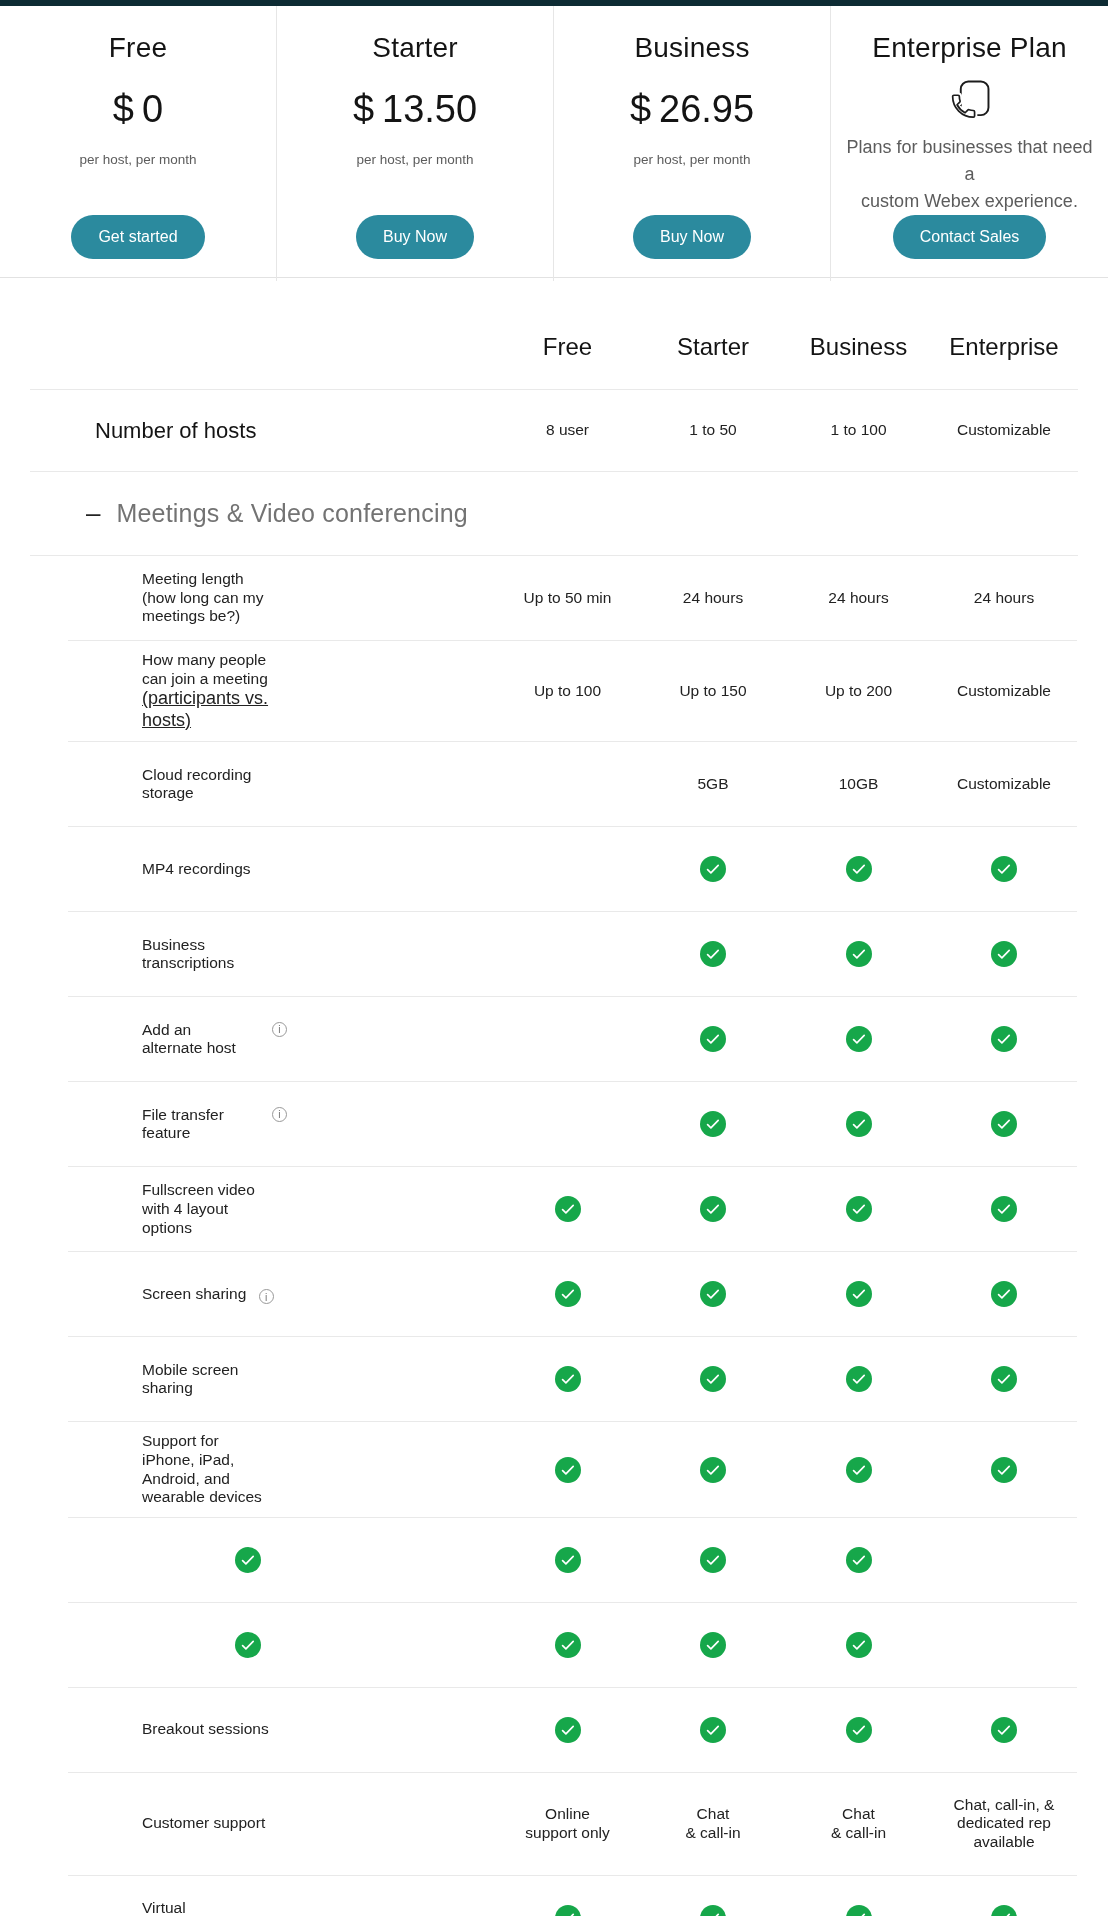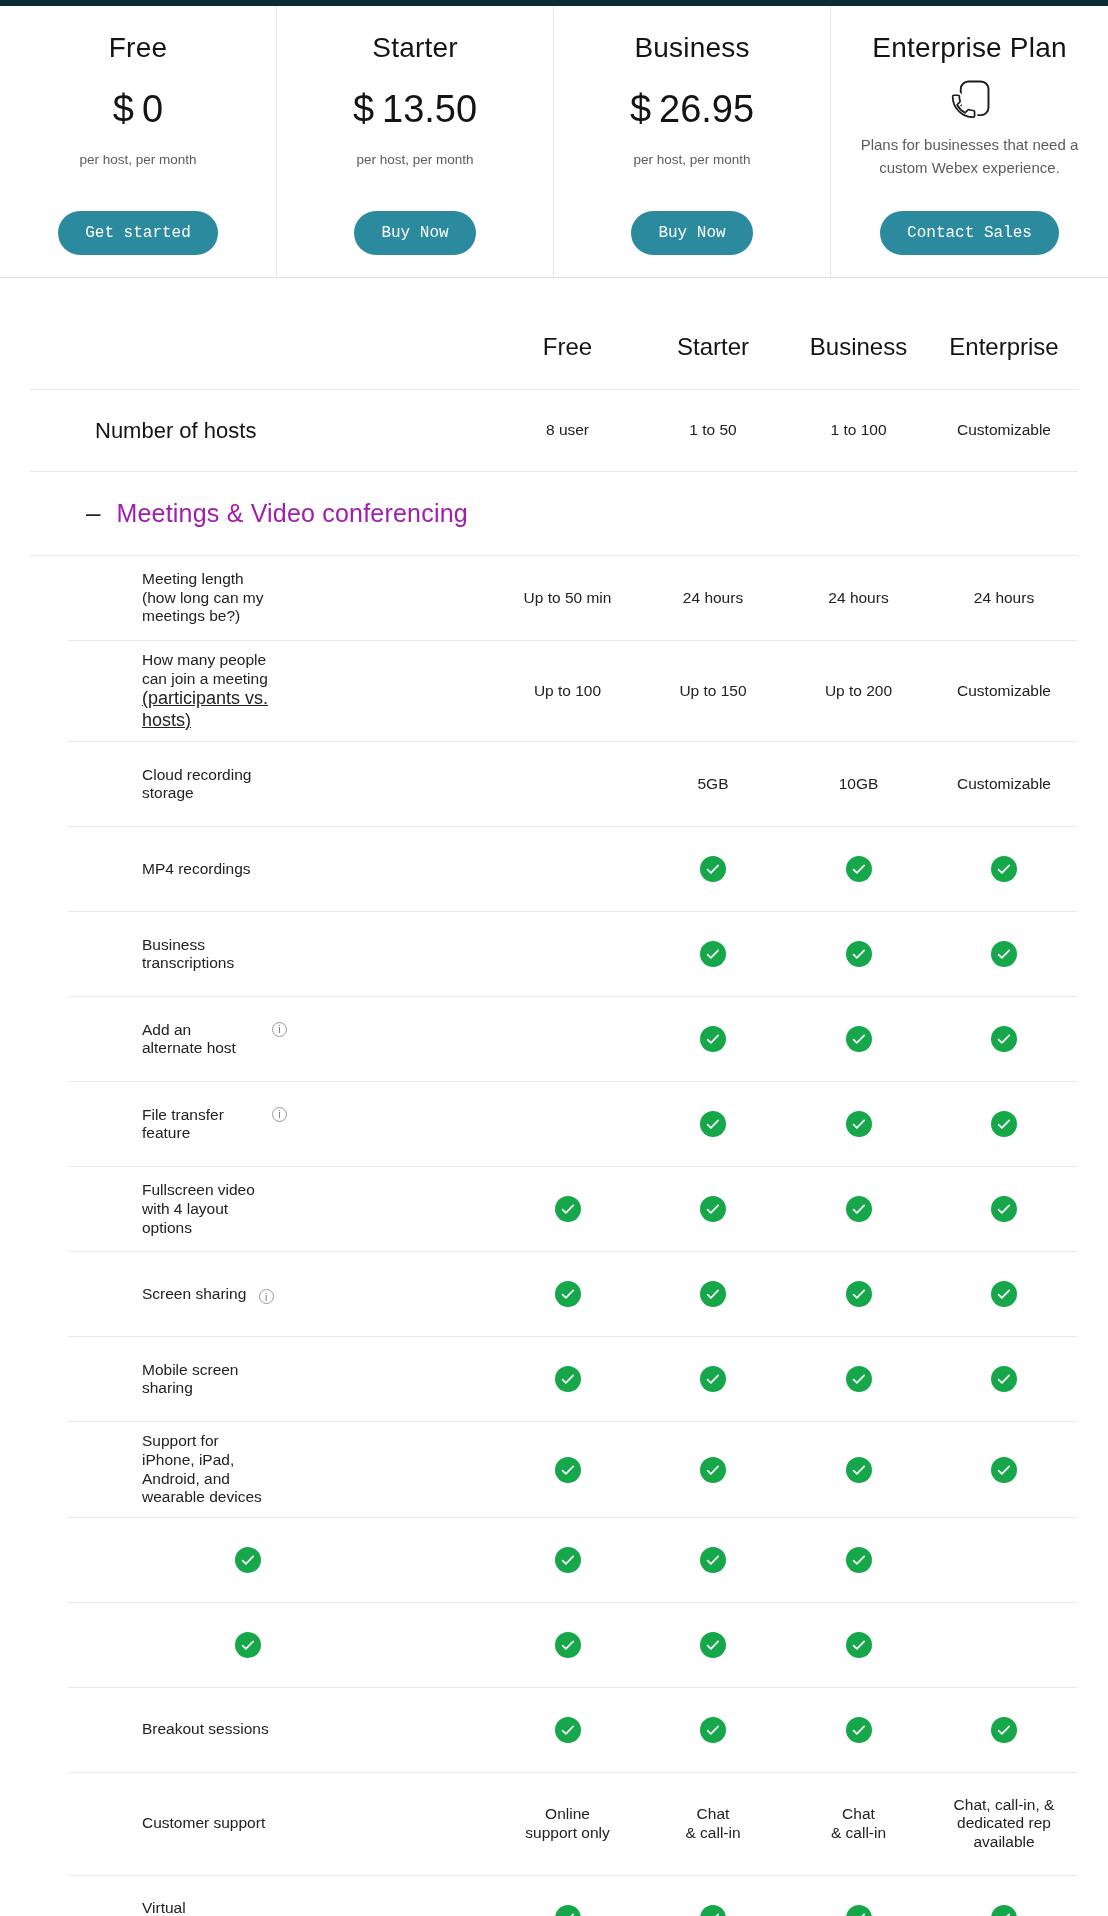--- a/index.html
+++ b/index.html
@@ -18,37 +18,37 @@
   }
   .topbar{height:6px;background:var(--c-topbar);}
   
   .plans{display:grid;grid-template-columns:repeat(4,1fr);height:272px;border-bottom:1px solid #e2e2e2;}
   .plan{display:flex;flex-direction:column;align-items:center;padding:26px 12px 22px;border-right:1px solid #e6e6e6;}
   .plan:last-child{border-right:none;}
   .plan-name{font-size:28px;letter-spacing:.2px;color:#141414;}
   .plan-price{margin-top:24px;font-size:38px;color:#141414;display:flex;align-items:baseline;gap:8px;}
   .plan-note{margin-top:21px;font-size:13.5px;color:var(--c-sub);}
   .plan-btn{margin-top:auto;height:44px;min-width:118px;border:none;border-radius:22px;
-    background:var(--c-accent);color:#fff;font-size:16px;font-family:Liberation Mono, monospace;
+    background:var(--c-accent);color:#fff;font-size:16px;font-family:Liberation Sans, sans-serif;
     display:inline-flex;align-items:center;justify-content:center;padding:0 27px;cursor:pointer;}
   .plan-icon{margin-top:14px;line-height:0;}
-  .plan-desc{margin-top:12px;font-size:15px;color:var(--c-sub);text-align:center;line-height:1.5;white-space:pre-line;}
+  .plan-desc{margin-top:12px;font-size:18px;color:var(--c-sub);text-align:center;line-height:1.5;white-space:pre-line;}
   
   .cmp-row{display:grid;grid-template-columns:495px 145px 146px 145px 146px;width:1077px;}
   .cmp-head{height:111px;align-items:end;padding-bottom:28px;}
   .col-head{text-align:center;font-size:24px;color:#141414;}
   .rule{border-top:1px solid var(--c-div);margin:0 30px;}
   .rule-feat{margin:0 31px 0 68px;}
   .hosts-row{height:81px;align-items:center;}
   .hosts-label{padding-left:95px;font-size:22px;color:#141414;}
   .cmp-val{display:flex;align-items:center;justify-content:center;text-align:center;
     font-size:15.5px;line-height:1.2;white-space:pre-line;color:#222;}
   .section-row{height:83px;display:flex;align-items:center;padding-left:86px;}
   .section-minus{font-size:26px;color:#222;cursor:pointer;}
-  .section-title{font-size:25px;color:#a21caf;margin-left:16px;letter-spacing:.2px;}
+  .section-title{font-size:25px;color:#737373;margin-left:16px;letter-spacing:.2px;}
   .feat{min-height:84px;padding:10px 0;align-items:center;}
   .feat-label-cell{padding-left:142px;align-self:center;}
   .feat-label-wrap{position:relative;display:inline-block;max-width:300px;}
   .feat-text{font-size:15.5px;line-height:1.2;white-space:pre-line;color:#222;display:inline;}
   .feat-link{font-size:18px;line-height:1.2;white-space:pre-line;color:#222;display:block;
     text-decoration:underline;cursor:pointer;}
   .info{width:15px;height:15px;border:1px solid #999;border-radius:50%;color:#777;
     font-size:10.5px;display:inline-flex;align-items:center;justify-content:center;line-height:1;}
   .info-right{position:absolute;left:130px;top:1px;}
   .info-inline{margin-left:8px;vertical-align:-2px;}

